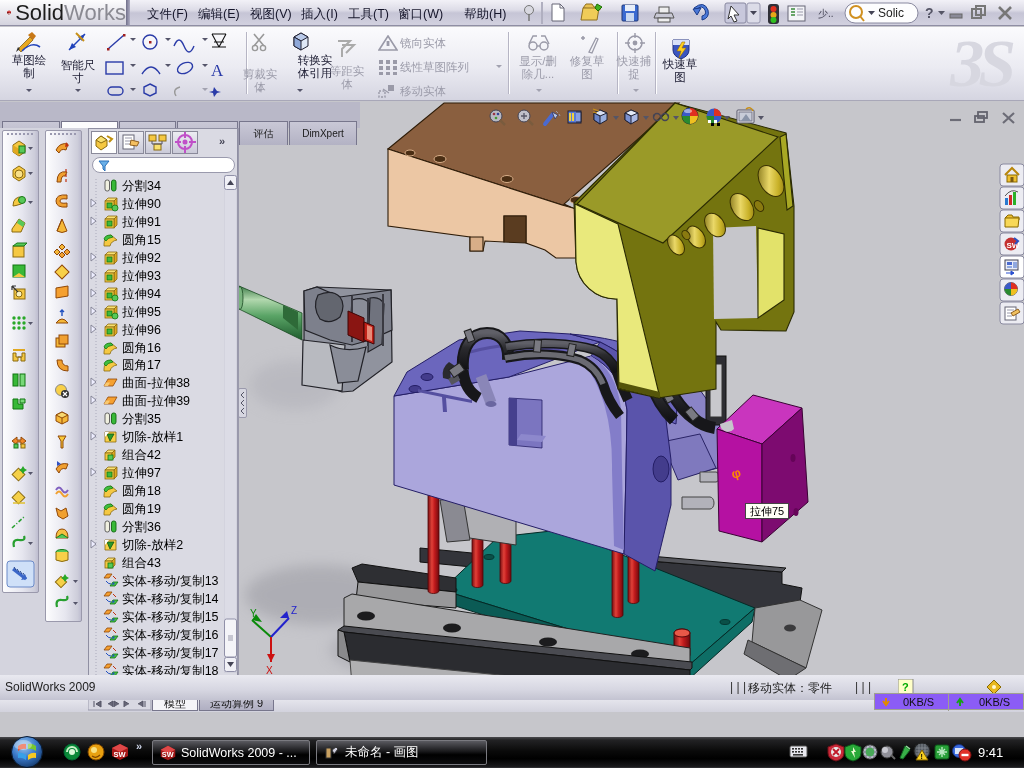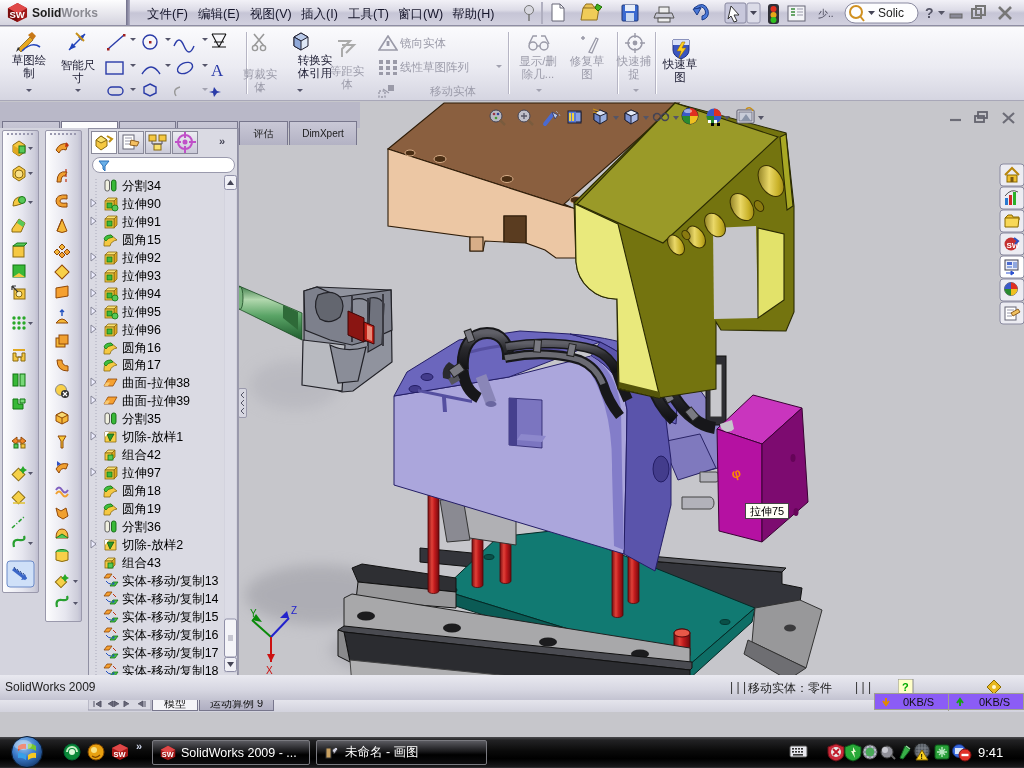--- a/index.html
+++ b/index.html
@@ -387,31 +387,31 @@
 </svg>
 
 <div class="abs" id="titlebar"></div>
 <div class="abs" id="logo">
  <svg width="21" height="21" style="margin-left:7px" viewBox="0 0 22 22">
       <polygon points="11,1 21,6.5 21,16 11,21 1,16 1,6.5" fill="#a01818"></polygon>
       <polygon points="11,1 21,6.5 11,12 1,6.5" fill="#e04848"></polygon>
       <polygon points="1,6.5 11,12 11,21 1,16" fill="#7a0d0d"></polygon>
       <text x="2.5" y="17" font-size="10" font-weight="bold" fill="#fff">SW</text>
     </svg>
- <span style="font-size:12px;font-weight:bold;color:#1c1c1c;margin-left:4px;letter-spacing:0">Solid<span style="color:#8a8a92">Works</span></span>
+ <span style="font-size:22px;font-weight:normal;color:#1c1c1c;margin-left:4px;letter-spacing:0">Solid<span style="color:#8a8a92">Works</span></span>
 </div>
 <div class="abs" id="logosep"></div>
 <div class="abs menu" style="left:0;width:520px">
  <span style="left:147px">文件(F)</span>
     <span style="left:198px">编辑(E)</span>
     <span style="left:250px">视图(V)</span>
     <span style="left:301px">插入(I)</span>
     <span style="left:348px">工具(T)</span>
     <span style="left:398px">窗口(W)</span>
-    <span style="left:452px">帮助(H)</span>
+    <span style="left:464px">帮助(H)</span>
 </div>
 <svg class="abs" id="tb-icons" style="left:510px;top:0" width="514" height="26" viewBox="510 0 514 26">
 <g>
 <circle cx="529" cy="10" r="4.5" fill="#d8d8e0" stroke="#777"></circle>
       <path d="M529 14v7" stroke="#777" stroke-width="1.5"></path>
 <rect x="541" y="2" width="2" height="22" fill="#b0afc0"></rect>
 <path d="M552 4h8l4 4v13h-12z" fill="#fff" stroke="#667"></path>
       <path d="M560 4v4h4" fill="none" stroke="#667"></path>
 <path d="M583 8l3-4h6l2 3h6v3z" fill="#e8c050" stroke="#907020"></path>
       <path d="M583 8h16l-2 12h-16z" fill="#f0cc58" stroke="#907020"></path>
@@ -446,20 +446,21 @@
 <text x="925" y="18" font-size="14" fill="#556" font-weight="bold">?</text>
 <path d="M938 11h7l-3.5 4z" fill="#556"></path>
 <rect x="950" y="14" width="12" height="4" fill="#8a8a98" stroke="#666"></rect>
 <rect x="972" y="9" width="9" height="9" fill="none" stroke="#777" stroke-width="2"></rect>
       <rect x="976" y="6" width="9" height="9" fill="none" stroke="#777" stroke-width="2"></rect>
 <path d="M999 7l12 12M1011 7l-12 12" stroke="#777" stroke-width="2.6"></path>
 </g>
 </svg>
 
 <div class="abs" id="toolbar">
+<div class="ds abs">3S</div>
 <svg class="abs" style="left:14px;top:4px" width="76" height="22" viewBox="0 0 76 22">
  <path d="M4 18 L16 6 l3 3 L7 21z" fill="#e8a820" stroke="#705010" stroke-width="0.7"></path>
       <path d="M2 21l4-3-2-2z" fill="#333"></path>
       <path d="M14 4l4-3 4 4-3 4z" fill="#c87818"></path>
       <path d="M8 20 Q18 10 26 16" stroke="#2244bb" stroke-width="1.6" fill="none"></path>
  <g transform="translate(52,0)">
         <path d="M3 19 L19 3" stroke="#2244bb" stroke-width="1.4"></path>
         <path d="M3 19l3-7 4 4zM19 3l-7 3 4 4z" fill="#2244bb"></path>
         <path d="M10 2l8 8" stroke="#c89018" stroke-width="2"></path>
       </g>
@@ -539,21 +540,21 @@
         <rect x="8" y="13" width="4" height="3"></rect>
         <rect x="15" y="13" width="4" height="3"></rect>
       </g>
     </svg>
 <div class="tbtn dis" style="left:400px;top:34px;width:90px;text-align:left">线性草图阵列</div>
 <svg class="abs" style="left:378px;top:56px" width="20" height="16" viewBox="0 0 20 16">
       <rect x="1" y="8" width="6" height="6" fill="none" stroke="#9a9aa8" stroke-width="1.4" stroke-dasharray="2 1.5"></rect>
       <rect x="10" y="2" width="6" height="6" fill="#9a9aa8"></rect>
       <path d="M5 6l6 4" stroke="#9a9aa8" stroke-width="1.2"></path>
     </svg>
-<div class="tbtn dis" style="left:416px;top:58px;width:60px;text-align:right">移动实体</div>
+<div class="tbtn dis" style="left:400px;top:58px;width:60px;text-align:left">移动实体</div>
 <div class="dda g" style="left:496px;top:38px"></div>
 <div class="tsep" style="left:508px;top:5px;height:62px"></div>
 <svg class="abs" style="left:527px;top:7px" width="24" height="18" viewBox="0 0 24 18">
       <path d="M2 10l4-8h4M22 10l-4-8h-4" stroke="#9a9aa8" stroke-width="1.4" fill="none"></path>
       <circle cx="6" cy="12" r="4" fill="none" stroke="#9a9aa8" stroke-width="1.5"></circle>
       <circle cx="17" cy="12" r="4" fill="none" stroke="#9a9aa8" stroke-width="1.5"></circle>
       <path d="M10 12h3" stroke="#9a9aa8" stroke-width="1.4"></path>
     </svg>
 <div class="tbtn dis" style="left:514px;top:28px;width:48px">显示/删<br>除几...</div>
 <div class="dda g" style="left:536px;top:62px"></div>

